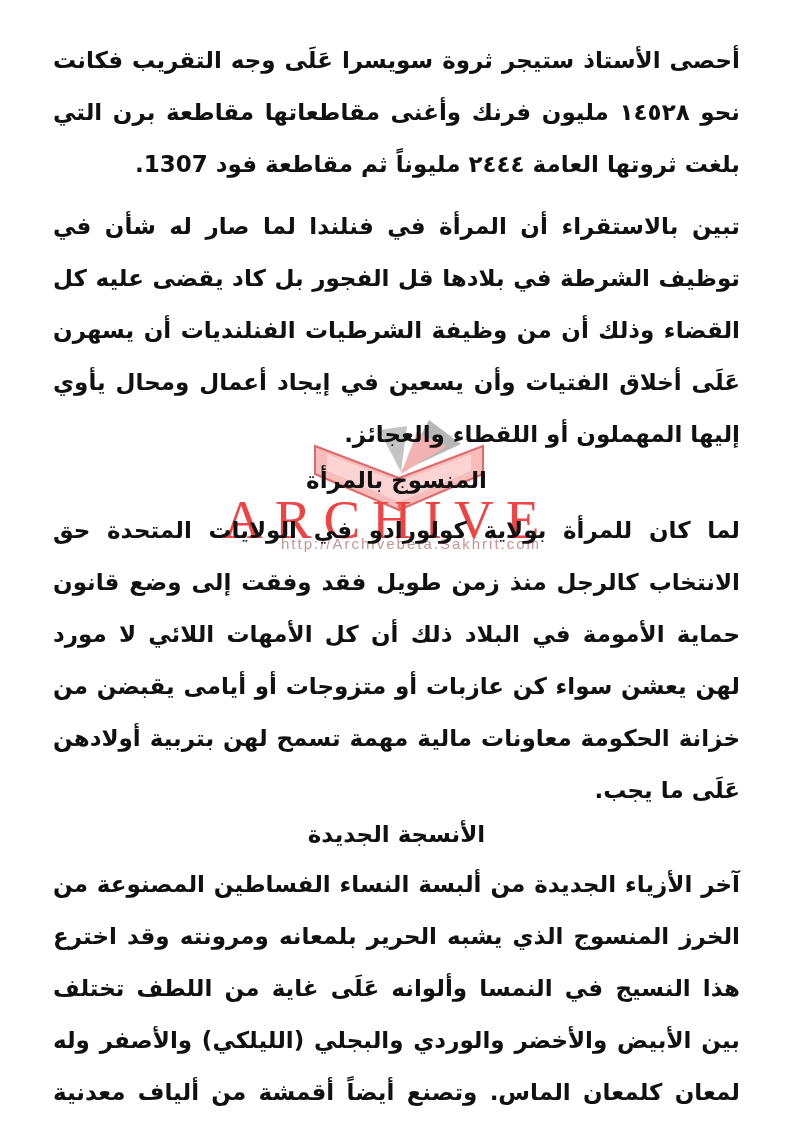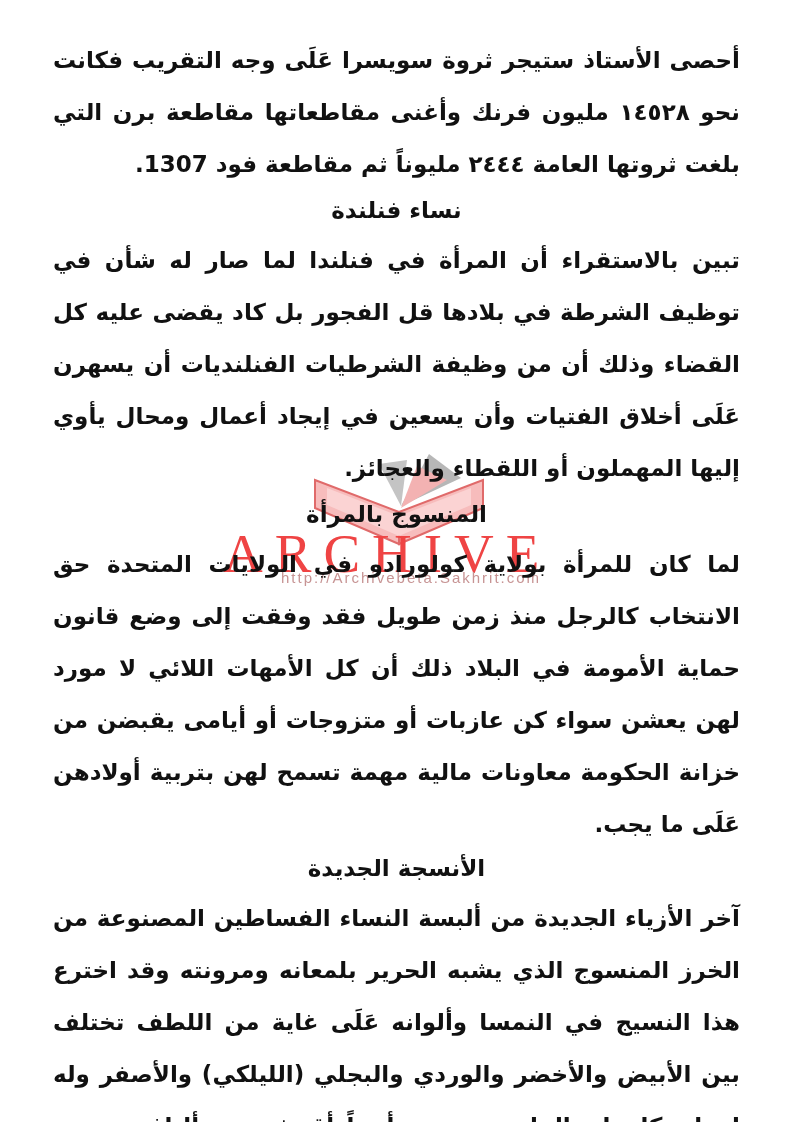--- a/index.html
+++ b/index.html
@@ -90,21 +90,20 @@
 </style>
 </head>
 <body>
 
 <div class="page">
   <div class="content">
 
 
     <p class="body-text">أحصى الأستاذ ستيجر ثروة سويسرا عَلَى وجه التقريب فكانت نحو ١٤٥٢٨ مليون فرنك وأغنى مقاطعاتها مقاطعة برن التي بلغت ثروتها العامة ٢٤٤٤ مليوناً ثم مقاطعة فود 1307.</p>
 
-    <h2 class="section-heading h2">نساء فنلندة</h2>
     <p class="body-text">تبين بالاستقراء أن المرأة في فنلندا لما صار له شأن في توظيف الشرطة في بلادها قل الفجور بل كاد يقضى عليه كل القضاء وذلك أن من وظيفة الشرطيات الفنلنديات أن يسهرن عَلَى أخلاق الفتيات وأن يسعين في إيجاد أعمال ومحال يأوي إليها المهملون أو اللقطاء والعجائز.</p>
 
     <div class="wm-anchor">
       <svg class="book-logo" viewBox="0 0 180 98" xmlns="http://www.w3.org/2000/svg" aria-hidden="true">
 
         <polygon points="92,56 120,4 152,28" fill="#b7b7b7"></polygon>
         <polygon points="92,56 70,14 98,10" fill="#c4c4c4"></polygon>
 
         <polygon points="92,58 108,16 138,30" fill="#f3b2b2"></polygon>
 

